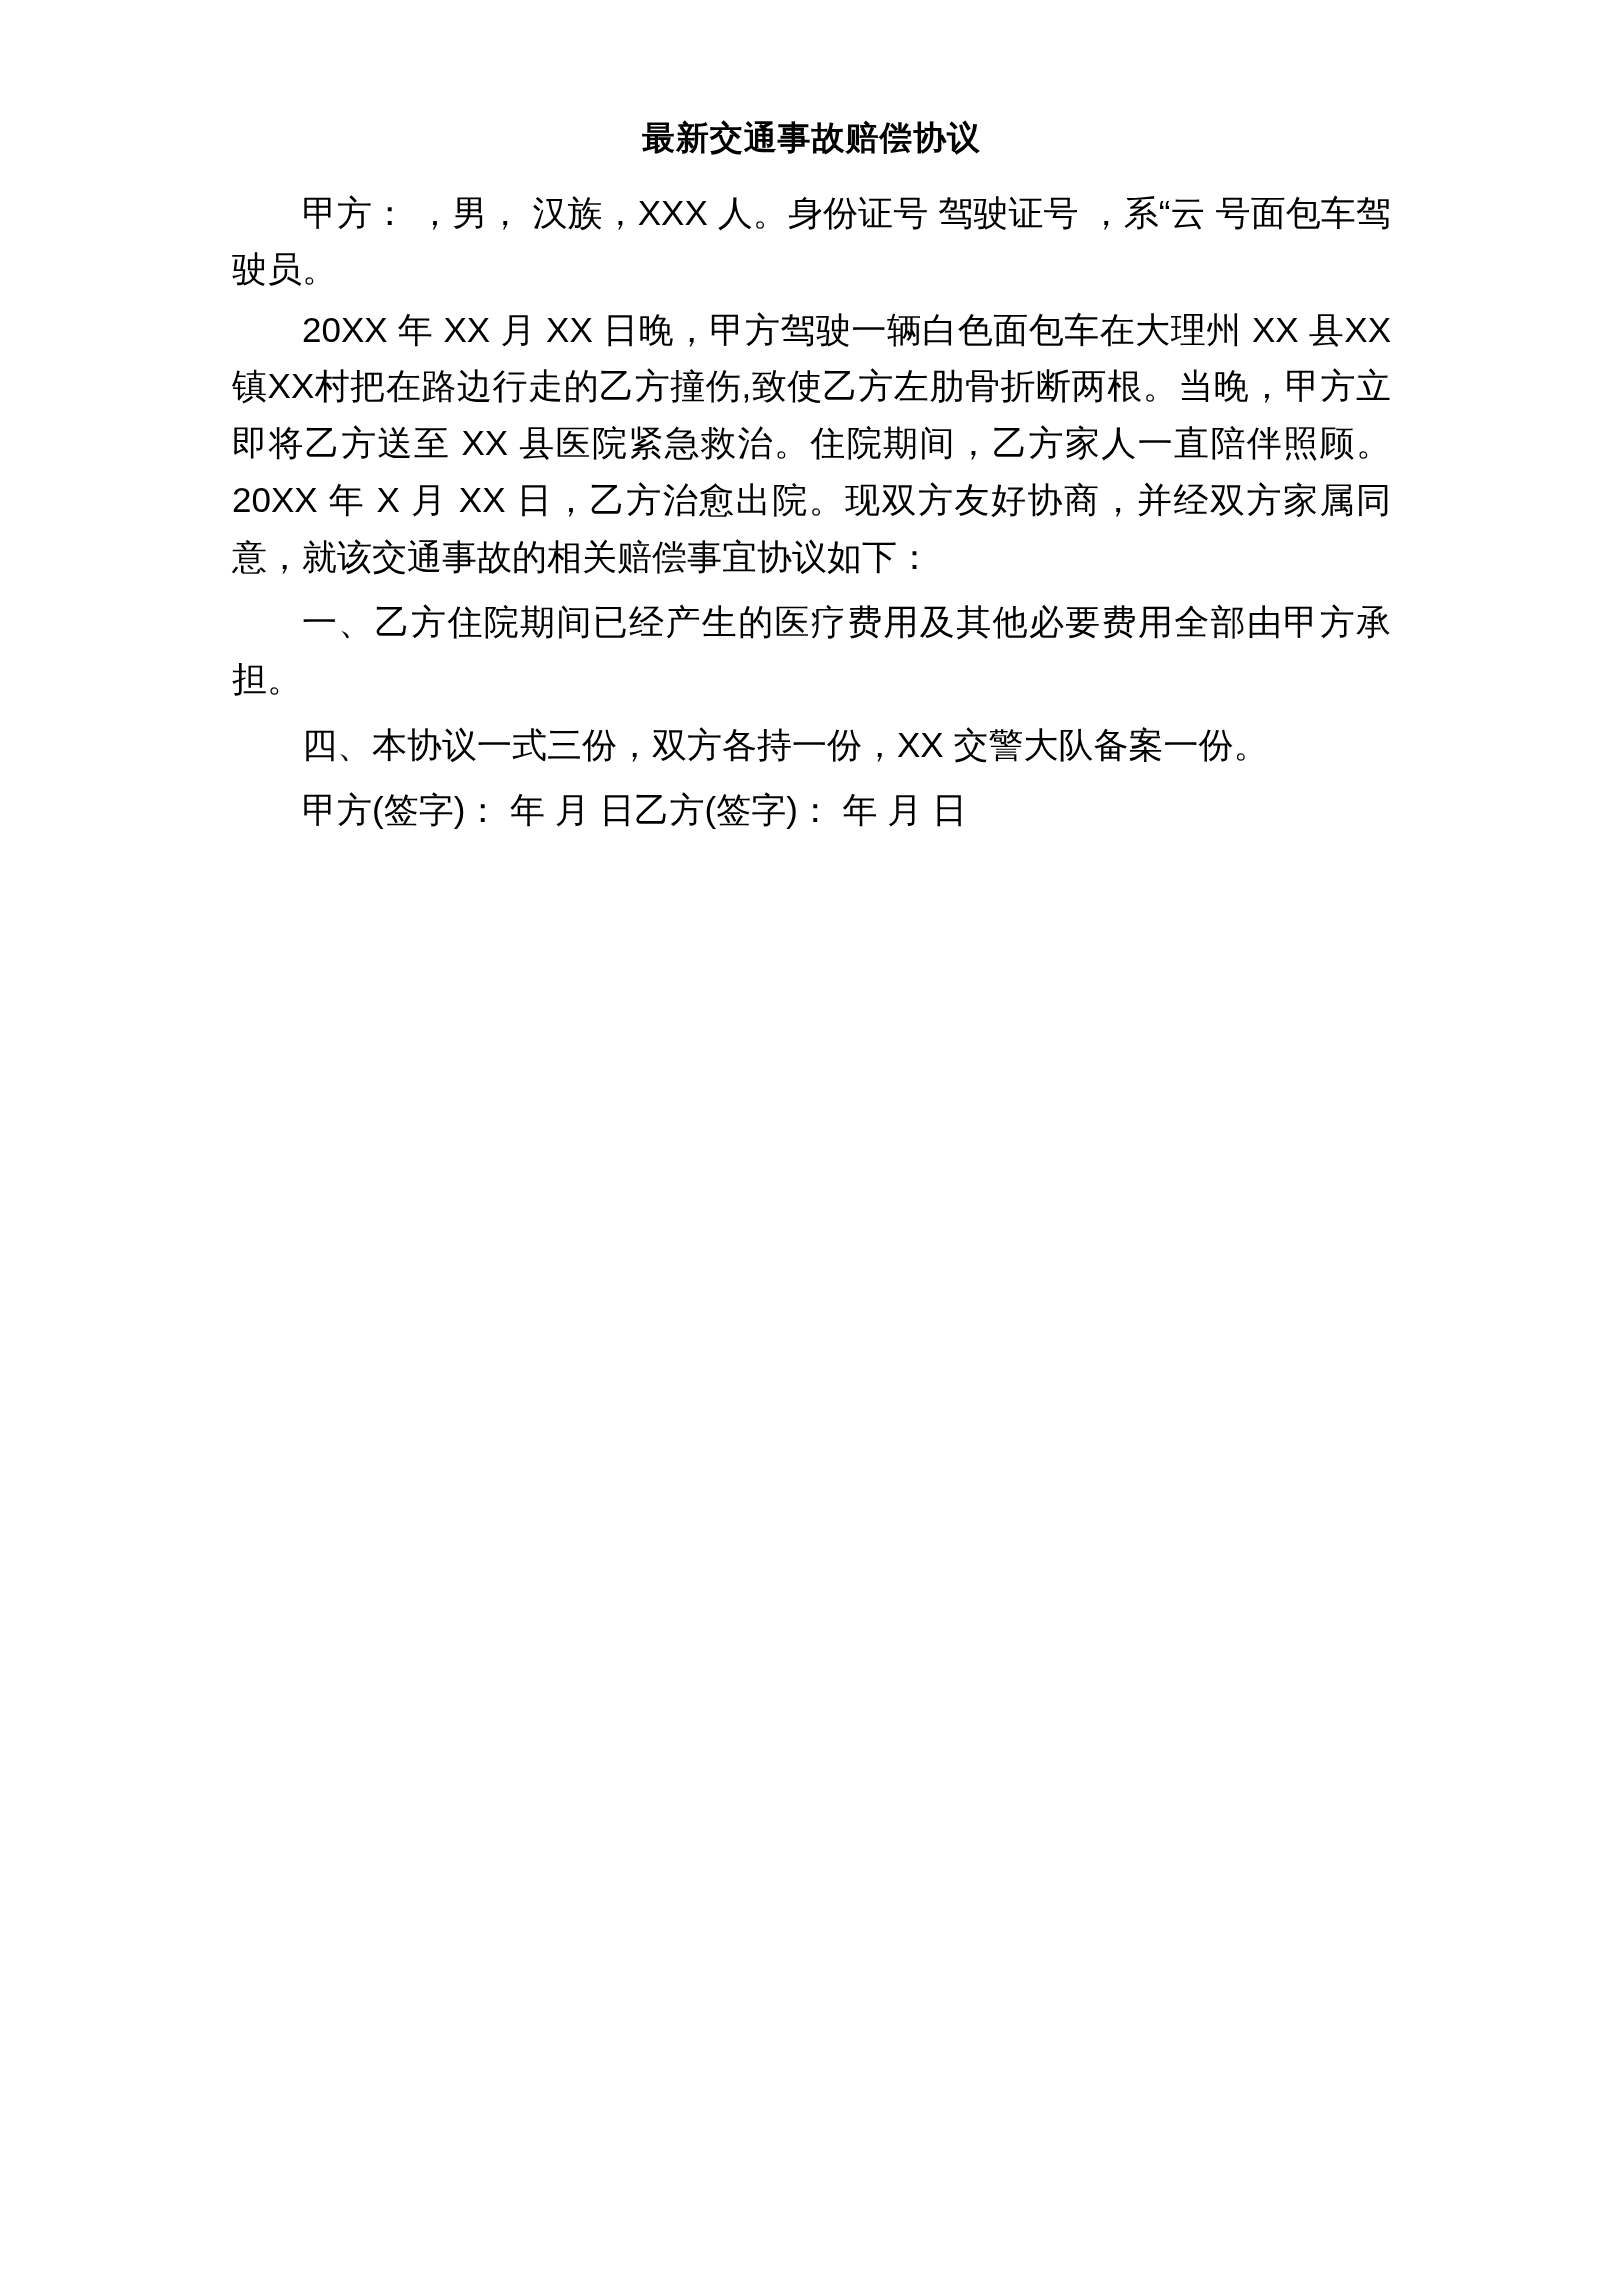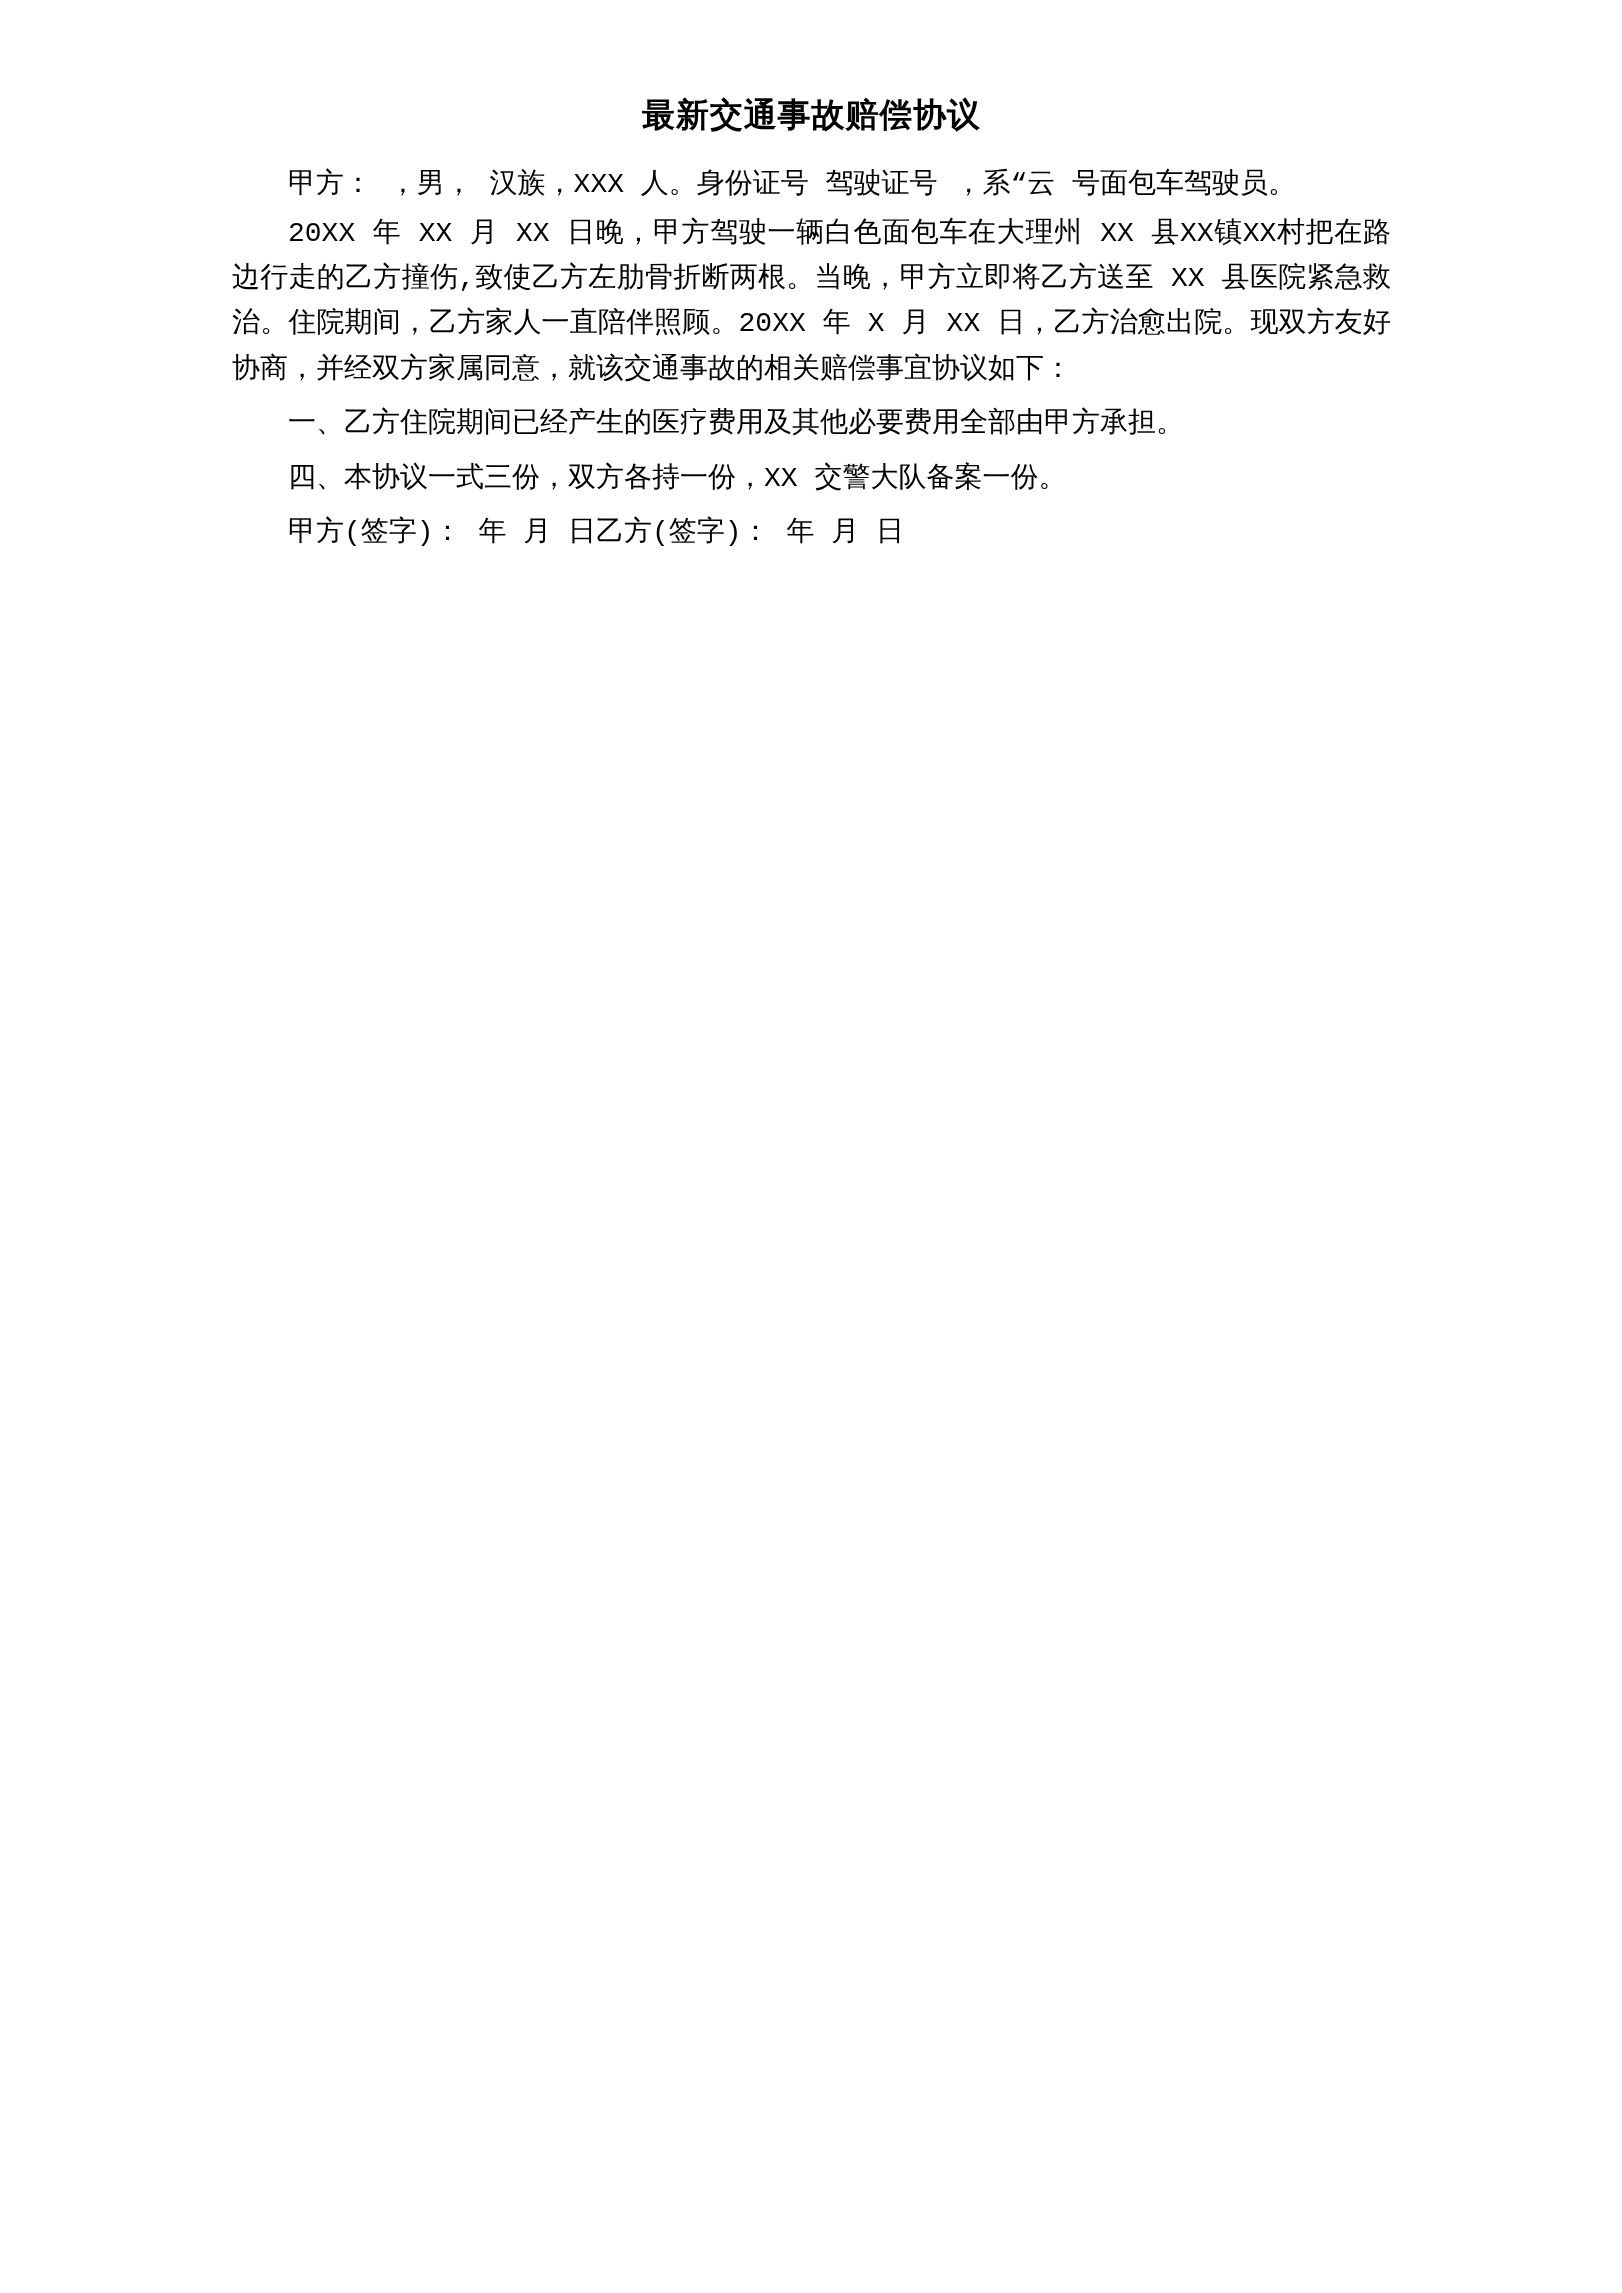--- a/index.html
+++ b/index.html
@@ -13,39 +13,39 @@
     font-family: "DejaVu Sans", "Liberation Sans", sans-serif;
     color: #000000;
     -webkit-font-smoothing: antialiased;
   }
   .page {
     position: relative;
     width: 1623px;
     height: 2294px;
     background: #ffffff;
     box-sizing: border-box;
-    padding: 92px 232px 0 232px;
+    padding: 115px 232px 0 232px;
   }
   .doc-title {
     text-align: center;
     font-size: 33px;
     font-weight: bold;
     letter-spacing: 0.9px;
     line-height: 1.4;
     margin: 0 0 23.6px 0;
     font-family: "DejaVu Sans", "Liberation Sans", sans-serif;
   }
   .para {
-    font-size: 28px;
+    font-size: 35px;
     line-height: 1.62;
     text-align: justify;
     text-justify: inter-ideograph;
     margin: 0 0 5.5px 0;
     text-indent: 2em;
-    font-family: Liberation Mono, monospace;
+    font-family: Liberation Sans, sans-serif;
   }
   .para.tight {
     margin-bottom: 3.6px;
   }
   .para.sign {
     text-indent: 2em;
     margin-top: 9px;
   }
   .para.body-block {
     margin-bottom: 9px;

